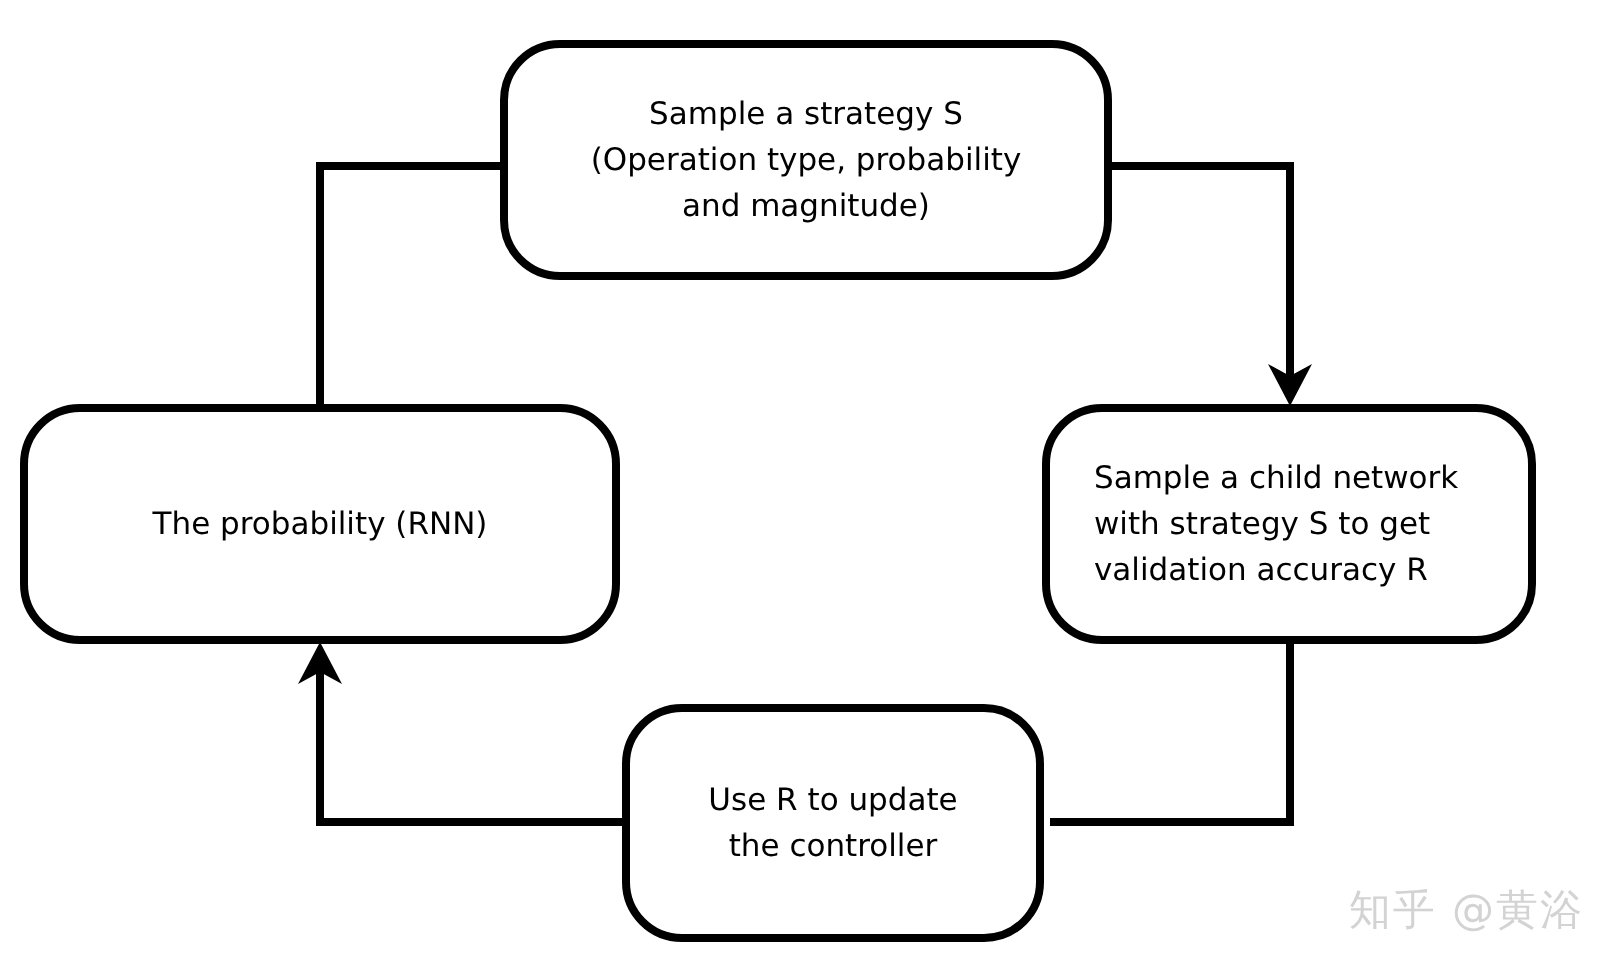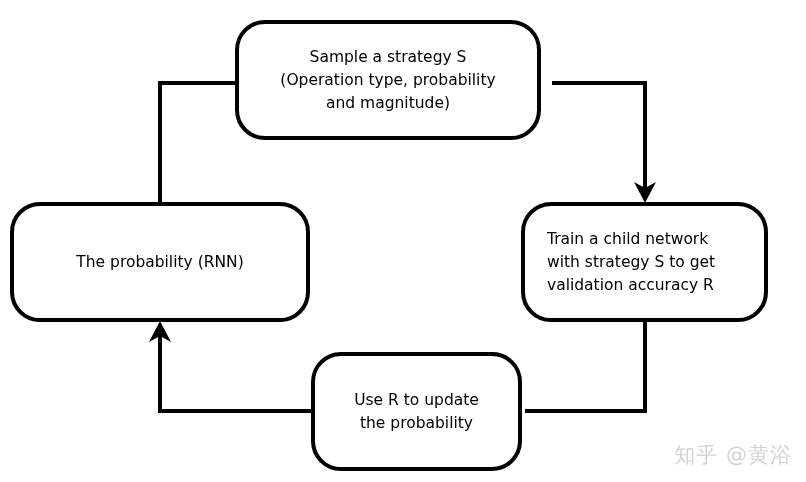--- a/index.html
+++ b/index.html
@@ -38,21 +38,21 @@
     background: var(--background);
     display: flex;
     align-items: center;
     justify-content: center;
     text-align: center;
     font-size: 15.5px;
     line-height: 23px;
     color: #000;
     white-space: pre-line;
   }
-  .node-sample   { left: 235px; top: 20px;  width: 306px; height: 120px; }
+  .node-sample   { left: 250px; top: 20px;  width: 306px; height: 120px; }
   .node-controller { left: 10px;  top: 202px; width: 300px; height: 120px; }
   .node-train    { left: 521px; top: 202px; width: 247px; height: 120px;
                    justify-content: flex-start; text-align: left; padding-left: 22px; }
   .node-update   { left: 311px; top: 352px; width: 211px; height: 119px; }
   .watermark {
     position: absolute;
     right: 14px;
     bottom: 13px;
     font-size: 21px;
     letter-spacing: 1px;
@@ -78,22 +78,22 @@
     <path d="M 313 411 L 160 411 L 160 333"></path>
     <polygon points="149,342 160,321 171,342 160,336"></polygon>
   </svg>
 
   <div class="node node-sample">Sample a strategy S
 (Operation type, probability
 and magnitude)</div>
 
   <div class="node node-controller">The probability (RNN)</div>
 
-  <div class="node node-train">Train a child network
+  <div class="node node-train">Sample a child network
 with strategy S to get
 validation accuracy R</div>
 
   <div class="node node-update">Use R to update
-the probability</div>
+the controller</div>
 
   <div class="watermark">知乎 @黄浴</div>
 
 </div>
 
 </body></html>

